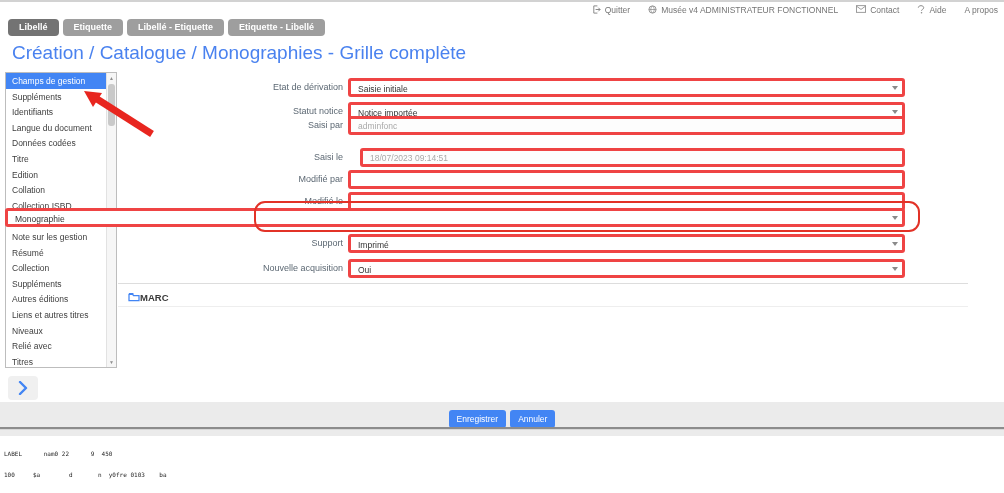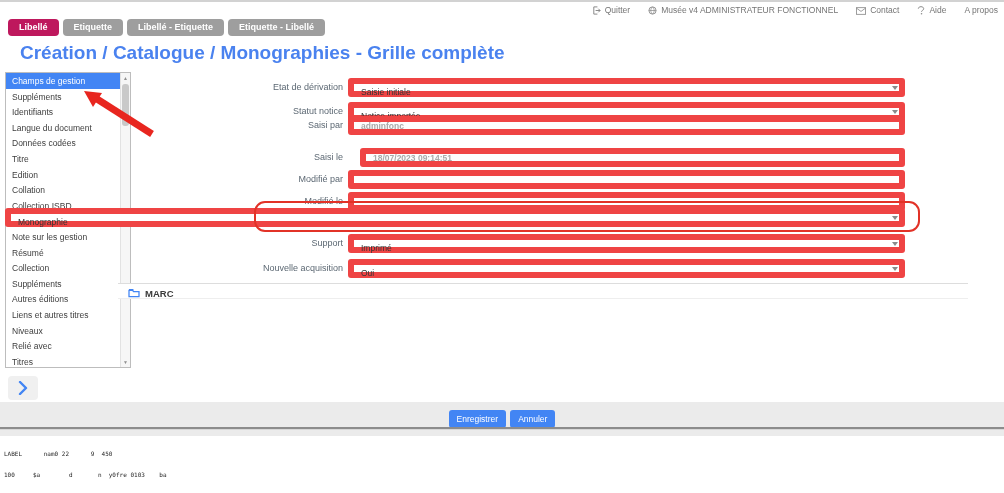--- a/index.html
+++ b/index.html
@@ -1,60 +1,60 @@
 <!DOCTYPE html>
 <html><head>
 <meta charset="utf-8">
 <style>
   * { margin:0; padding:0; box-sizing:border-box; }
   html,body { width:1004px; height:493px; background:#fff; font-family:"Liberation Sans", sans-serif; overflow:hidden; }
   .page { position:relative; width:1004px; height:493px; background:#fff; border-top:2px solid #d2d2d2; }
 
   
   .topbar { position:absolute; top:3px; right:6px; display:flex; align-items:center; gap:18px; font-size:8.5px; color:#757575; }
-  .topbar-item { display:flex; align-items:flex-end; gap:4px; cursor:pointer; }
+  .topbar-item { display:flex; align-items:flex-start; gap:4px; cursor:pointer; }
   .ticon { display:inline-flex; align-items:center; color:#8a8a8a; }
 
   
   .tabs { position:absolute; left:8px; top:17px; display:flex; gap:4px; }
   .tab { height:17px; line-height:17px; padding:0 11px; border-radius:4px; background:#9e9e9e; color:#fff; font-size:9px; font-weight:bold; cursor:pointer; }
-  .tab.active { background:#be185d; }
-
-  
-  .title { position:absolute; left:20px; top:40px; font-size:19px; font-weight:700; color:#4a82ef; white-space:nowrap; }
-
-  
-  .sidebar { position:absolute; left:5px; top:70px; width:126px; height:296px; border:1px solid #bdbdbd; background:#fff; overflow:hidden; }
+  .tab.active { background:#737373; }
+
+  
+  .title { position:absolute; left:12px; top:40px; font-size:19px; font-weight:400; color:#4a82ef; white-space:nowrap; }
+
+  
+  .sidebar { position:absolute; left:5px; top:70px; width:112px; height:296px; border:1px solid #bdbdbd; background:#fff; overflow:hidden; }
   .sb-items { position:absolute; left:0; top:0; right:10px; bottom:0; overflow:hidden; }
   .sb-item { font-size:8.5px; color:#3d3d3d; padding:3px 6px 2.6px 6px; white-space:nowrap; cursor:pointer; }
   .sb-item.active { background:#4285f4; color:#fff; }
   .sb-scroll { position:absolute; right:0; top:0; bottom:0; width:10px; background:#f6f6f6; border-left:1px solid #e2e2e2; }
   .sb-up,.sb-down { position:absolute; left:0; width:9px; text-align:center; font-size:5px; color:#8f8f8f; cursor:pointer; }
   .sb-up { top:2px; } .sb-down { bottom:2px; }
   .sb-thumb { position:absolute; left:1px; top:11px; width:7px; height:42px; background:#c9c9c9; border-radius:3px; cursor:pointer; }
 
   
   .form { position:absolute; left:0; top:0; width:905px; }
   .frow { position:absolute; left:0; width:905px; height:19px; display:flex; }
   .frow .flabel { width:343px; text-align:right; font-size:9px; color:#5c6873; line-height:19px; padding-right:0; white-space:nowrap; }
   .frow .ctlwrap { margin-left:5px; flex:1; position:relative; }
-  .ctl { width:100%; height:19px; border:6px solid #ef4444; border-radius:3px; background:#fff; font-size:8.5px; color:#333; line-height:17px; padding:0 7px; font-family:"Liberation Sans", sans-serif; }
+  .ctl { width:100%; height:19px; border:3px solid #ef4444; border-radius:3px; background:#fff; font-size:8.5px; color:#333; line-height:17px; padding:0 7px; font-family:"Liberation Sans", sans-serif; }
   .select-ctl { cursor:pointer; }
   .caret { position:absolute; right:7px; top:8px; width:0; height:0; border-left:3.5px solid transparent; border-right:3.5px solid transparent; border-top:4px solid #8a8a8a; }
-  input.ctl { display:block;font-weight:bold; }
+  input.ctl { display:block; }
   input.ctl:disabled { color:#a9a9a9; background:#fdfdfd; }
   .req-label { color:#d43a2f !important; font-weight:bold; }
   .r1{top:76px;} .r2{top:100px;} .r3{top:114px;} .r4{top:146px;gap:12px;} .r5{top:168px;} .r6{top:190px;} .r7{top:206px;} .r8{top:232px;justify-content:center;} .r9{top:257px;}
 
   
   .annot-rect { position:absolute; left:254px; top:199px; width:666px; height:31px; border:2.5px solid #e23227; border-radius:11px; pointer-events:none; }
   .annot-arrow { position:absolute; left:0; top:0; pointer-events:none; }
 
   
-  .marc-panel { position:absolute; left:118px; top:281px; width:850px; height:16px; border-top:1px solid #ddd; border-bottom:1px solid #eee; padding:4px 0 0 10px; display:flex; align-items:center; gap:5px; cursor:pointer; background:#fff; }
+  .marc-panel { position:absolute; left:118px; top:281px; width:850px; height:24px; border-top:1px solid #ddd; border-bottom:1px solid #eee; padding:4px 0 0 10px; display:flex; align-items:center; cursor:pointer; background:#fff; }
   .marc-label { font-size:9.5px; font-weight:bold; color:#3a3a3a; }
 
   
   .expand-btn { position:absolute; left:8px; top:374px; width:30px; height:24px; background:#f0f0f0; border-radius:4px; display:flex; align-items:center; justify-content:center; cursor:pointer; }
 
   
   .footer-bar { position:absolute; left:0; top:400px; width:1004px; height:34px; background:#ebebeb; display:flex; align-items:center; justify-content:center; gap:4px; }
   .btn { border:none; border-radius:3px; background:#4285f4; color:#fff; font-size:8.5px; font-family:"Liberation Sans", sans-serif; padding:4px 8px; cursor:pointer; }
   .frame-divider { position:absolute; left:0; top:425px; width:1004px; height:3px; background:#8c8c8c; border-bottom:1px solid #d8d8d8; }
 

